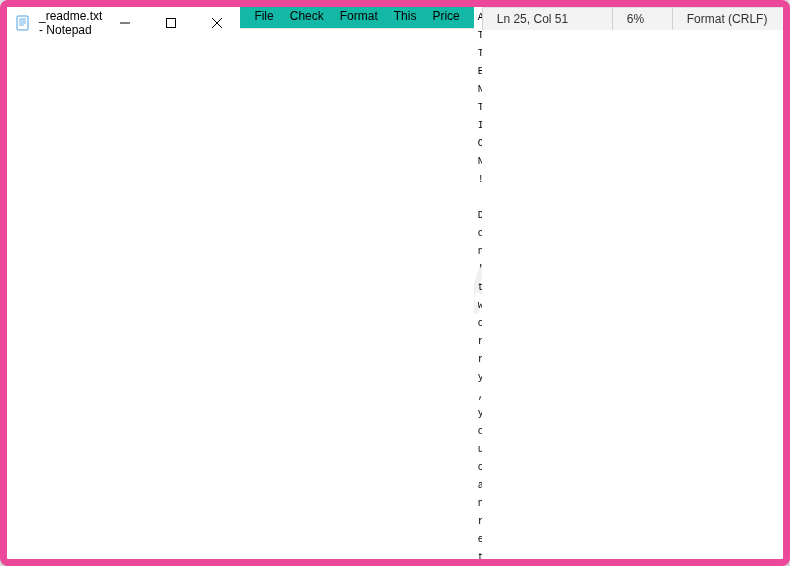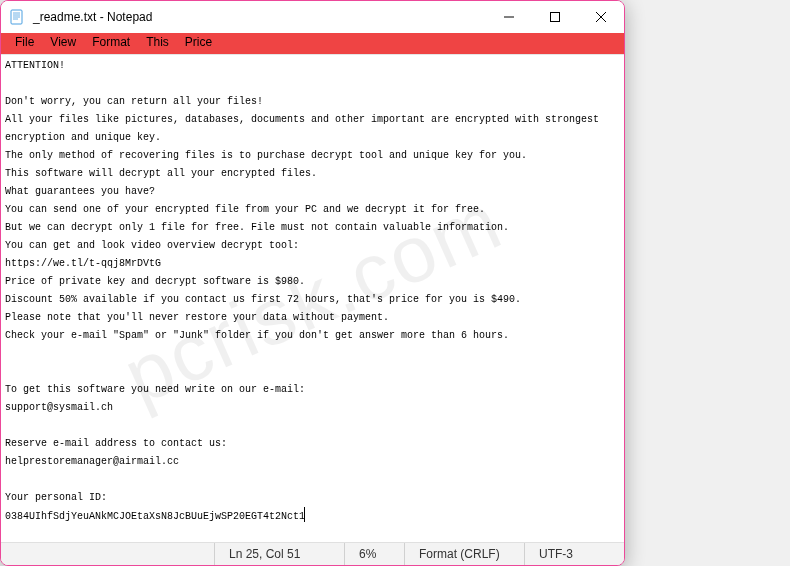--- a/index.html
+++ b/index.html
@@ -8,27 +8,26 @@
       padding: 0;
     }
     body {
       font-family: "Segoe UI", Tahoma, sans-serif;
       background: #f0f0f0;
       width: 790px;
       height: 566px;
       overflow: hidden;
     }
     .window {
-      width: 625px;
+      width: 790px;
       height: 566px;
       background: #ffffff;
-      border: 1px solid #ec4899;
+      border: 7px solid #ec4899;
       border-radius: 8px;
       display: flex;
-      flex-direction: column;
       overflow: hidden;
       box-shadow: 0 4px 20px rgba(0,0,0,0.3);
     }
     .titlebar {
       display: flex;
       align-items: center;
       height: 32px;
       background: #ffffff;
       padding: 0 0 0 8px;
     }
@@ -54,21 +53,21 @@
       height: 32px;
       display: flex;
       align-items: center;
       justify-content: center;
       cursor: pointer;
     }
     .menubar {
       display: flex;
       height: 22px;
       padding: 0 6px;
-      background: #ef4444;
+      background: #14b8a6;
       border-bottom: 1px solid #e5e5e5;
     }
     .menu-item {
       padding: 2px 8px;
       font-size: 12px;
       color: #000;
       cursor: pointer;
     }
     .content {
       flex: 1;
@@ -155,21 +154,21 @@
         <svg width="10" height="10" viewBox="0 0 10 10">
             <line x1="0" y1="0" x2="10" y2="10" stroke="#000" stroke-width="1"></line>
             <line x1="10" y1="0" x2="0" y2="10" stroke="#000" stroke-width="1"></line>
           </svg>
       </div>
     </div>
   </div>
 
   <div class="menubar">
     <div class="menu-item">File</div>
-    <div class="menu-item">View</div>
+    <div class="menu-item">Check</div>
     <div class="menu-item">Format</div>
     <div class="menu-item">This</div>
     <div class="menu-item">Price</div>
   </div>
 
   <div class="content">
     <div class="watermark">pcrisk.com</div>
     <div class="text-area"><span>ATTENTION!
 
 Don't worry, you can return all your files!

